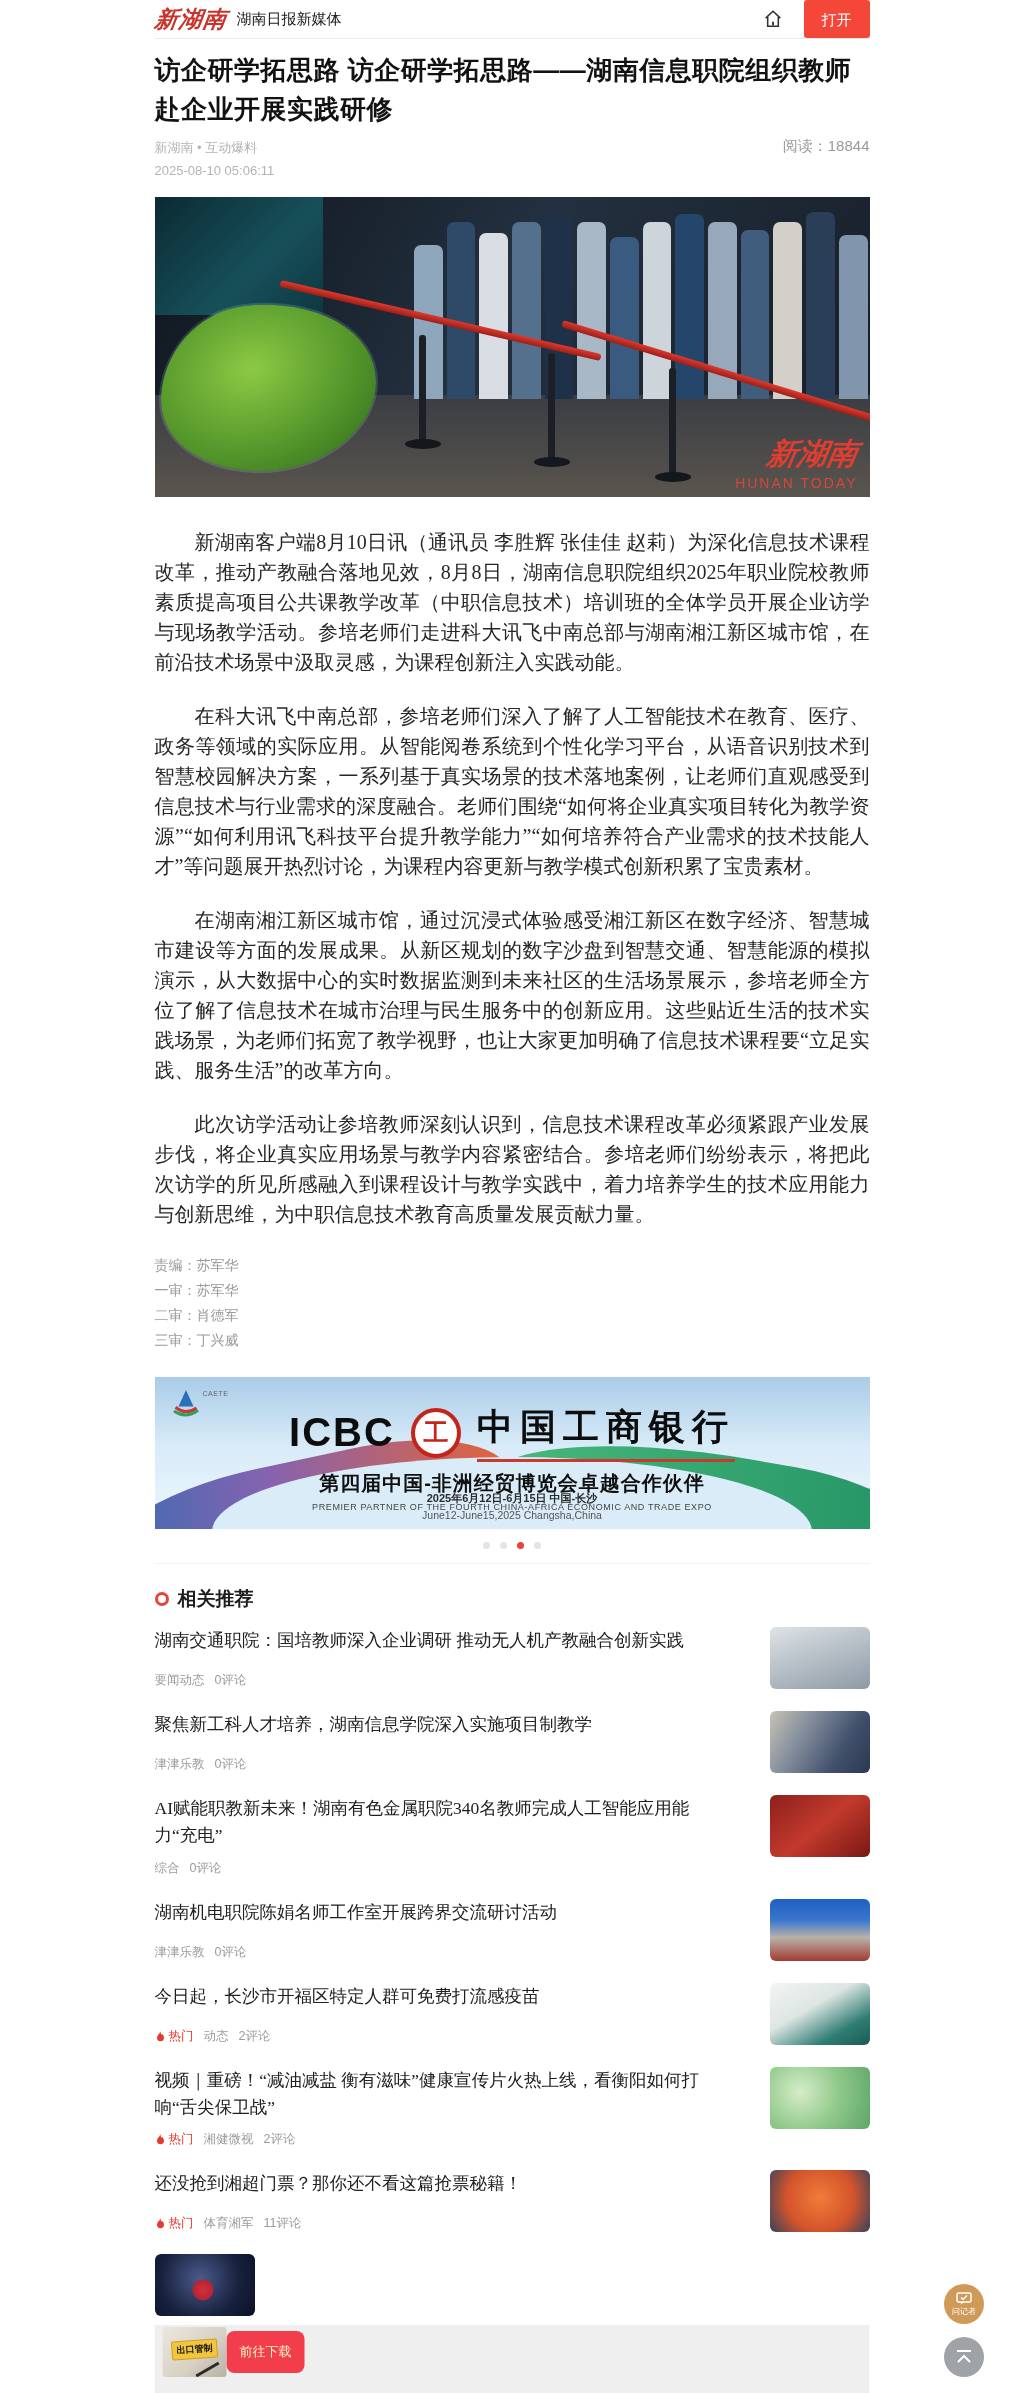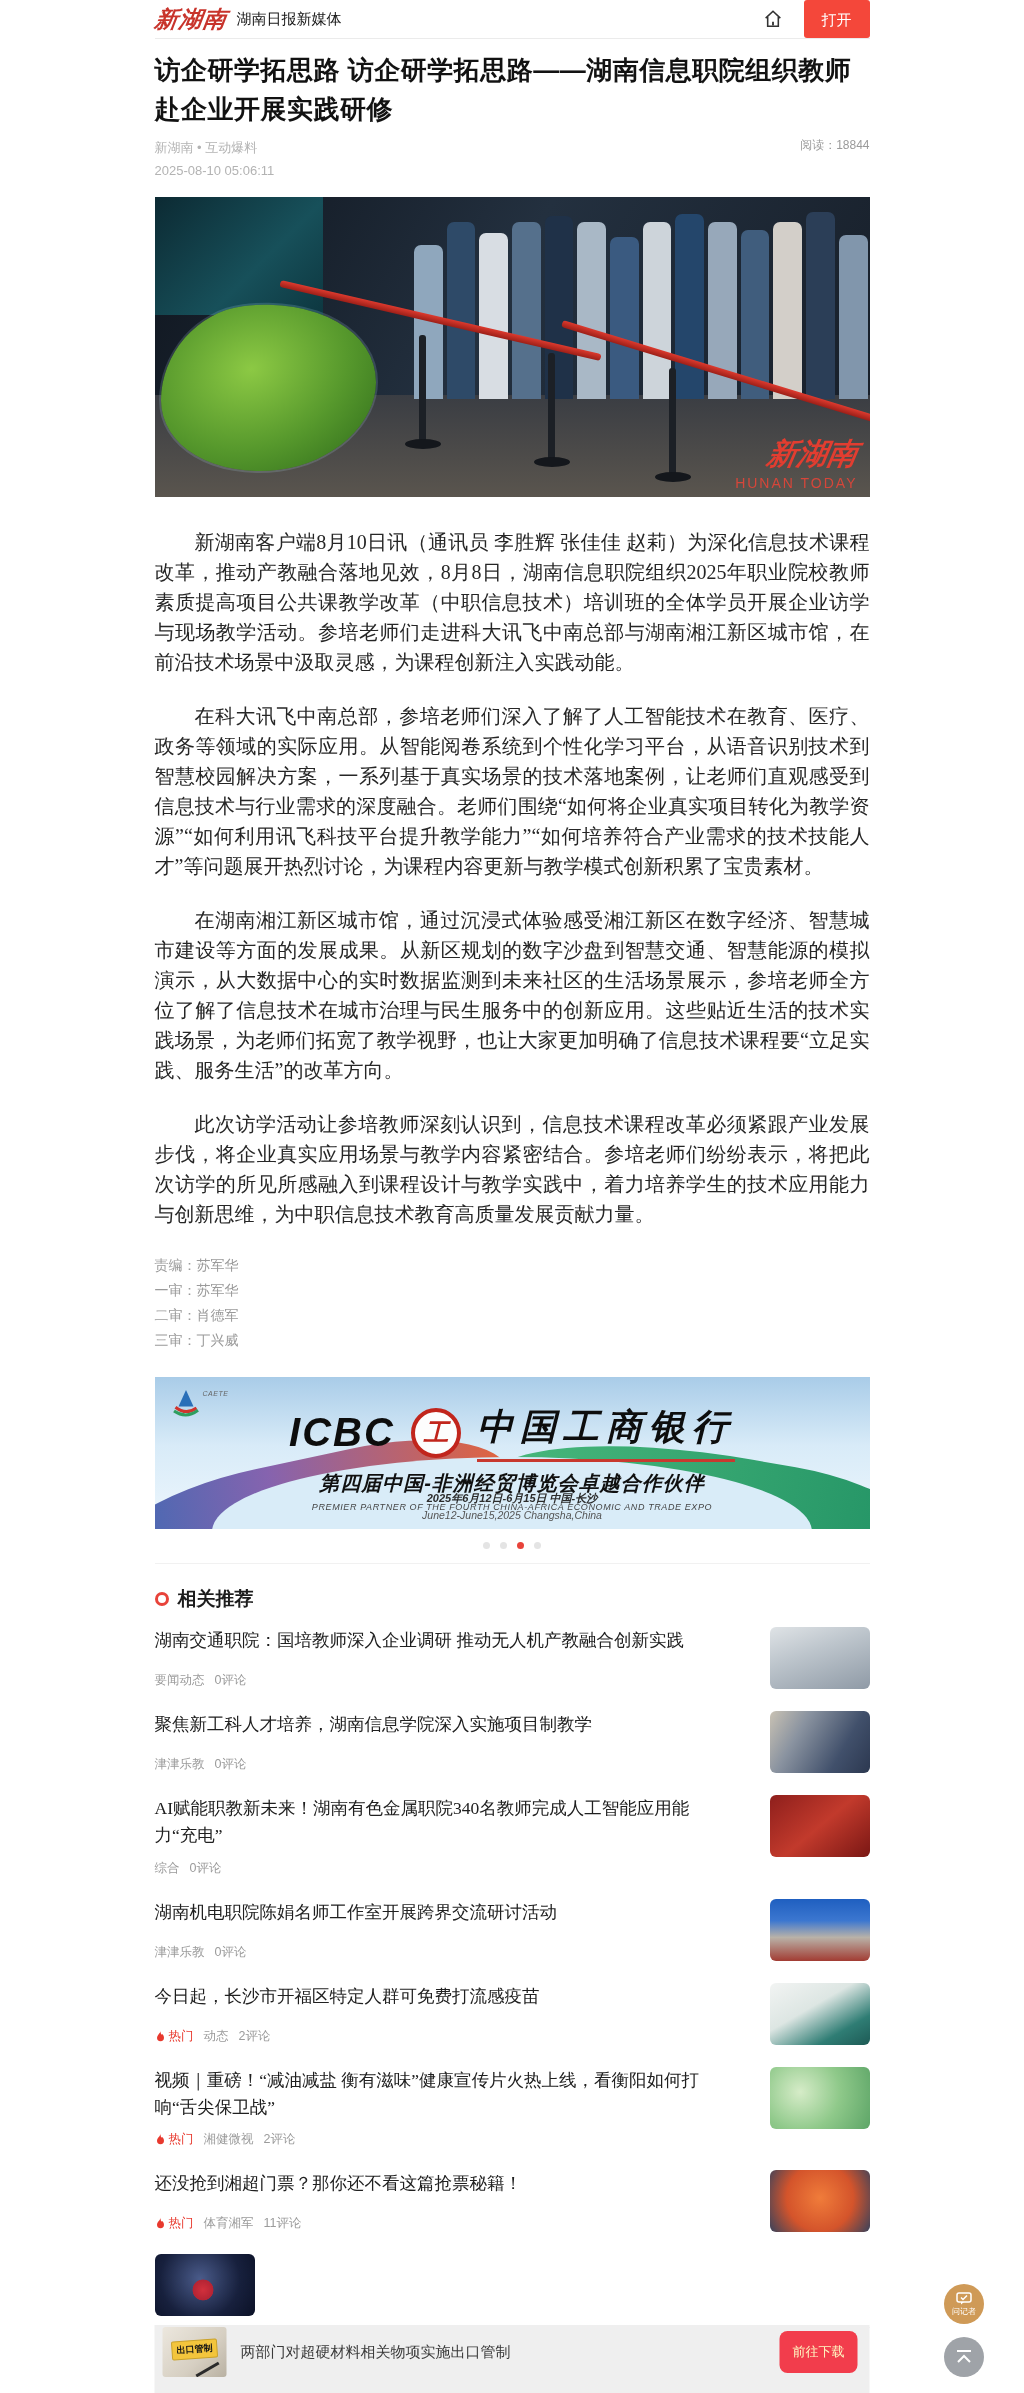--- a/index.html
+++ b/index.html
@@ -14,21 +14,21 @@
   .brand{font-size:15px;color:#151515;margin-left:10px;}
   .header-right{margin-left:auto;display:flex;align-items:center;gap:20px;}
   .home-ic{width:22px;height:22px;display:block;}
   .open-btn{background:#f4473a;color:#fff;border:none;border-radius:3px;width:66px;height:38px;
             font-size:15px;line-height:27px;text-align:center;padding:0;cursor:pointer;}
 
   
   .article-title{font-size:26px;font-weight:bold;line-height:1.5;color:#121212;margin-top:12px;letter-spacing:.5px;}
   .meta-row{display:flex;margin-top:8px;}
   .meta-left{font-size:13px;color:#b3b3b3;line-height:1.75;}
-  .read-count{margin-left:auto;font-size:12px;color:#9a9a9a;}
+  .read-count{margin-left:auto;font-size:15px;color:#9a9a9a;}
 
   
   .hero{position:relative;height:300px;margin-top:14px;overflow:hidden;
         background:linear-gradient(120deg,#0f151e 0%,#23303f 45%,#161d27 100%);}
   .hero-screen{position:absolute;left:0;top:0;width:168px;height:118px;
         background:linear-gradient(135deg,#0c2a33,#17505a 60%,#0d3740);}
   .hero-floor{position:absolute;left:0;bottom:0;width:100%;height:34%;
         background:linear-gradient(180deg,#3a3d43,#5a554e);}
   .hero-model{position:absolute;left:6px;bottom:26px;width:215px;height:168px;
         background:radial-gradient(ellipse at 42% 38%,#8cc944 0%,#56982c 55%,#2f6c1b 100%);
@@ -53,21 +53,21 @@
   .wm-en{color:#d6463a;font-size:14px;letter-spacing:2px;}
 
   
   .article-body{margin-top:30px;}
   .article-body p{font-family:"Liberation Serif",serif;font-size:20px;line-height:1.5;
         color:#262626;text-align:justify;text-indent:2em;margin:0 0 24px;}
   .credits{font-size:14px;color:#9a9a9a;line-height:1.8;margin:2px 0 24px;}
 
   
   .banner{position:relative;height:152px;overflow:hidden;
-        background:linear-gradient(180deg,#a9cce8 0%,#d8ebf8 45%,#eef7fd 100%);font-style:italic;}
+        background:linear-gradient(180deg,#a9cce8 0%,#d8ebf8 45%,#eef7fd 100%);}
   .sw{position:absolute;}
   .sw1{left:-70px;bottom:-52px;width:430px;height:120px;transform:rotate(-12deg);opacity:.92;
        background:linear-gradient(90deg,#1f5fae,#7e57a8 45%,#e2582d);border-radius:55% 45% 40% 60%/80% 60% 40% 50%;}
   .sw2{right:-90px;bottom:-56px;width:480px;height:130px;transform:rotate(10deg);
        background:linear-gradient(90deg,#49b97c,#1f8f63);border-radius:60% 40% 50% 50%/60% 70% 40% 50%;}
   .sw3{left:8%;bottom:-78px;width:84%;height:150px;background:#d9ecf8;border-radius:50%;}
   .expo-logo{position:absolute;left:16px;top:10px;display:flex;align-items:flex-start;gap:2px;}
   .expo-label{font-size:7px;color:#666;margin-top:3px;letter-spacing:.5px;}
   .bank-row{position:relative;display:flex;align-items:center;justify-content:center;gap:16px;margin-top:26px;}
   .icbc-text{font-size:40px;font-weight:bold;color:#0d0d0d;letter-spacing:2px;}
@@ -350,21 +350,20 @@
       <span class="sec-title">评论</span>
     </div>
 
   </div>
 
   <div class="bottom-bar">
     <div class="bar-thumb">
       <span class="bar-sign">出口管制</span>
       <span class="bar-pen"></span>
     </div>
-    <div class="bar-title">两部门对超硬材料相关物项实施出口管制</div>
     <button class="bar-btn">前往下载</button>
   </div>
 
   <div class="float-btns">
     <div class="fab fab-ask">
       <svg width="16" height="13" viewBox="0 0 16 13">
           <rect x="1" y="1" width="14" height="9" rx="2" fill="none" stroke="#fff" stroke-width="1.5"></rect>
           <path d="M5 10 L5 12.5 L8 10" fill="#fff"></path>
           <path d="M5 5.5 L7 7.5 L11 3.5" fill="none" stroke="#fff" stroke-width="1.5"></path>
         </svg>

